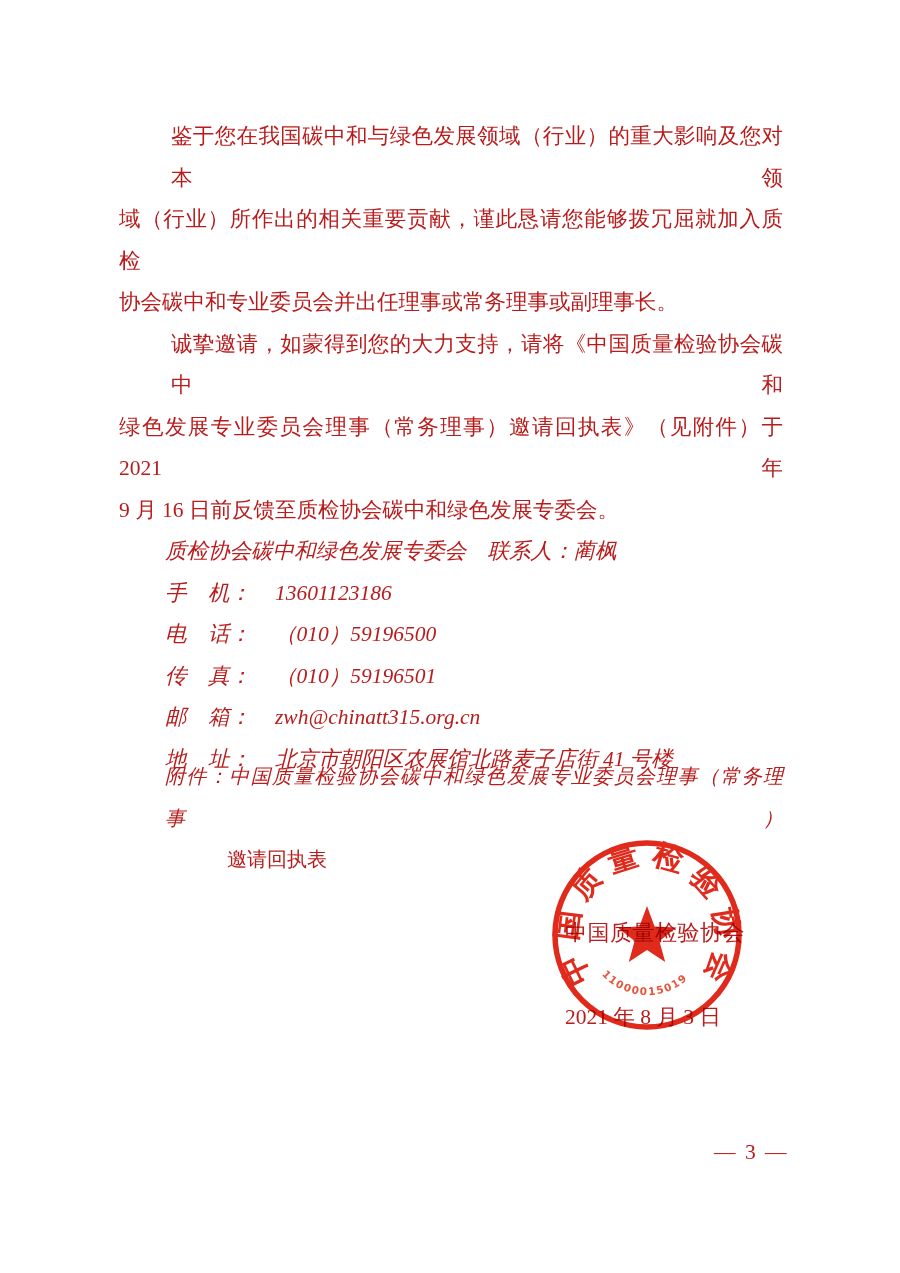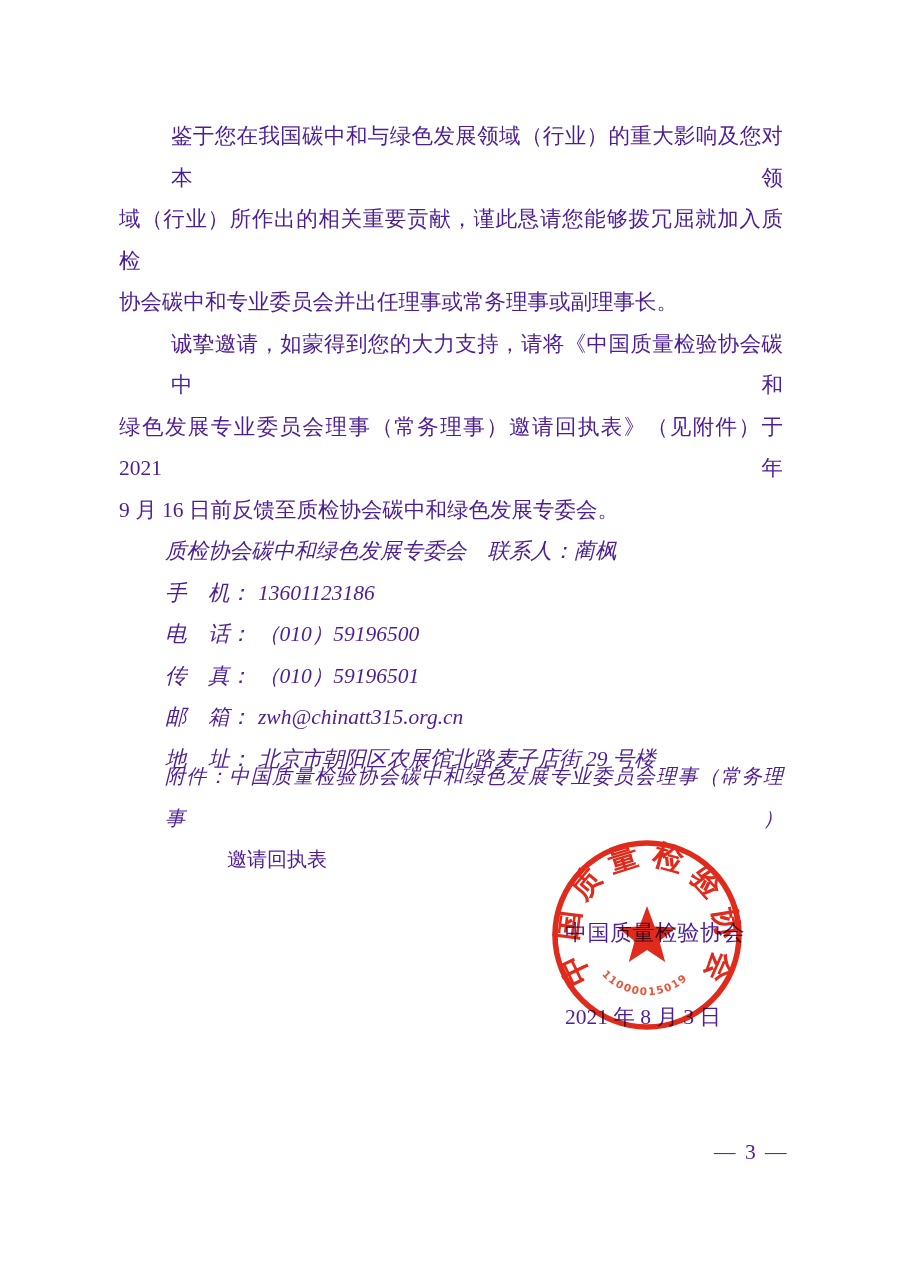--- a/index.html
+++ b/index.html
@@ -2,41 +2,41 @@
 <html><head>
 <meta charset="utf-8">
 <style>
   html,body{margin:0;padding:0;background:#888;}
   .page{
     position:relative;
     width:900px;height:1273px;
     background:#ffffff;
     margin:0 auto;
     font-family:"Liberation Serif","DejaVu Serif",serif;
-    color:#4c1d95;
+    color:#b91c1c;
     overflow:hidden;
   }
   .bodytext{
     position:absolute;
     left:119px;top:116px;
     width:664px;
     font-size:21.5px;
     line-height:41.5px;
   }
   .line{white-space:nowrap;}
   .full{
     white-space:normal;
     text-align:justify;
     text-align-last:justify;
   }
   .indent-para{padding-left:52px;}
   .indent-1{padding-left:46px;font-style:italic;}
   .indent-addr2{padding-left:98px;}
   .indent-att2{padding-left:108px;}
-  .contact-line .val{margin-left:7px;}
+  .contact-line .val{margin-left:24px;}
   .attachment{
     position:absolute;
     left:119px;top:756px;
     width:664px;
     font-size:20px;
     line-height:41.5px;
   }
   .sig-org{
     position:absolute;
     left:565px;top:918px;
@@ -104,21 +104,21 @@
     <div class="line indent-1 contact-line">
       <span class="lbl">电　话：</span><span class="val">（010）59196500</span>
     </div>
     <div class="line indent-1 contact-line">
       <span class="lbl">传　真：</span><span class="val">（010）59196501</span>
     </div>
     <div class="line indent-1 contact-line">
       <span class="lbl">邮　箱：</span><span class="val">zwh@chinatt315.org.cn</span>
     </div>
     <div class="line indent-1 contact-line">
-      <span class="lbl">地　址：</span><span class="val">北京市朝阳区农展馆北路麦子店街 29 号楼</span>
+      <span class="lbl">地　址：</span><span class="val">北京市朝阳区农展馆北路麦子店街 41 号楼</span>
     </div>
   </div>
 
   <div class="attachment">
     <div class="line full indent-1">附件：中国质量检验协会碳中和绿色发展专业委员会理事（常务理事）</div>
     <div class="line indent-att2">邀请回执表</div>
   </div>
 
   <div class="sig-org">中国质量检验协会</div>
   <div class="sig-date">2021 年 8 月 3 日</div>

